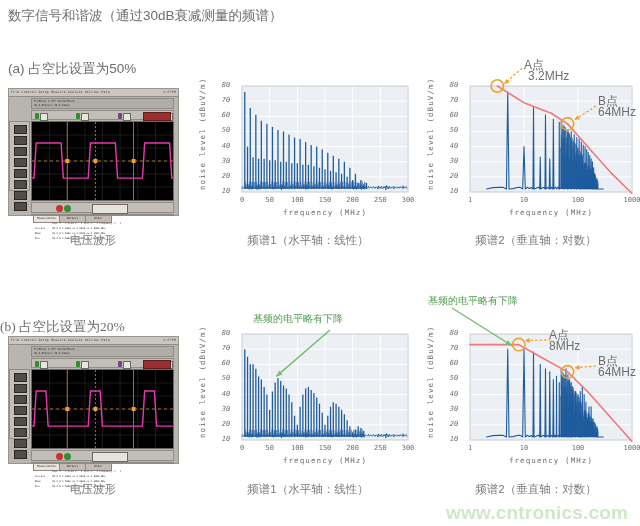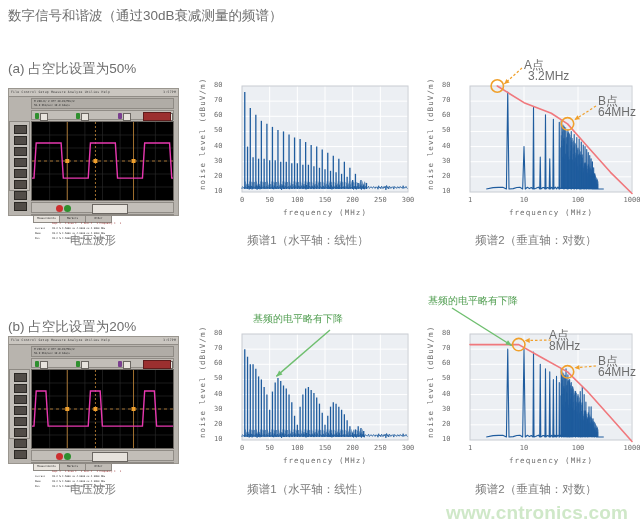--- a/index.html
+++ b/index.html
@@ -24,37 +24,37 @@
   .scope .bottombar{position:absolute;background:#c2beb8;border:1px solid #908c86;box-sizing:border-box;}
   .scope .meastable{position:absolute;background:#d3cfc9;border:1px solid #8e8a84;box-sizing:border-box;}
   .scope .mline{position:absolute;font-size:2.4px;color:#1d1d1d;white-space:nowrap;font-family:"DejaVu Sans Mono",monospace;}
   .chart{position:absolute;}
   .axis-y-title{position:absolute;font-size:7.5px;color:#6d6d6d;
      writing-mode:vertical-rl;transform:rotate(180deg);letter-spacing:1.1px;white-space:nowrap;
      font-family:"DejaVu Sans Mono",monospace;}
   .axis-x-title{position:absolute;font-size:7.5px;color:#6d6d6d;letter-spacing:1.1px;white-space:nowrap;
      font-family:"DejaVu Sans Mono",monospace;text-align:center;}
   .tick{position:absolute;font-size:7px;color:#6d6d6d;font-family:"DejaVu Sans Mono",monospace;white-space:nowrap;}
-  .tick.y{text-align:left;}
+  .tick.y{text-align:center;font-style:italic;}
   .tick.x{text-align:center;}
   .annot{position:absolute;font-size:12px;color:#6d6d6d;white-space:nowrap;line-height:11px;}
   .annot-green{position:absolute;font-size:10px;color:#4f9d4f;white-space:nowrap;}
   .watermark{position:absolute;font-size:19px;color:#cfe8c8;letter-spacing:.2px;white-space:nowrap;font-weight:400;}
   svg{display:block;overflow:visible;}
 </style>
 </head>
 <body>
 
 <div class="title-block">
   <div class="title-line">数字信号和谐波（通过30dB衰减测量的频谱）</div>
 </div>
 
 <div class="panel-label" style="left:8px;top:60px;">(a)  占空比设置为50%</div>
 
-<div class="panel-label" style="left:8px;top:318px;">(b)  占空比设置为20%</div>
+<div class="panel-label" style="left:0;top:318px;font-family:Liberation Serif, serif;">(b)  占空比设置为20%</div>
 
 <div class="scope" id="scope-a" style="left:8px;top:88px;width:171px;height:128px;">
     <div class="menubar">
       <div class="mtext">File   Control   Setup   Measure   Analyze   Utilies   Help</div>
       <div class="mtext" style="left:auto;right:2px;">3:57PM</div>
     </div>
     <div class="infobar" style="left:22px;top:9px;width:143px;height:11px;">
       <div class="infotext" style="left:2px;top:1px;">M 200.0/ 2 Off   20.0V/MHz/2</div>
       <div class="infotext" style="left:2px;top:5px;">50.0 Ohm/sec   10.0 GSa/s</div>
     </div>

